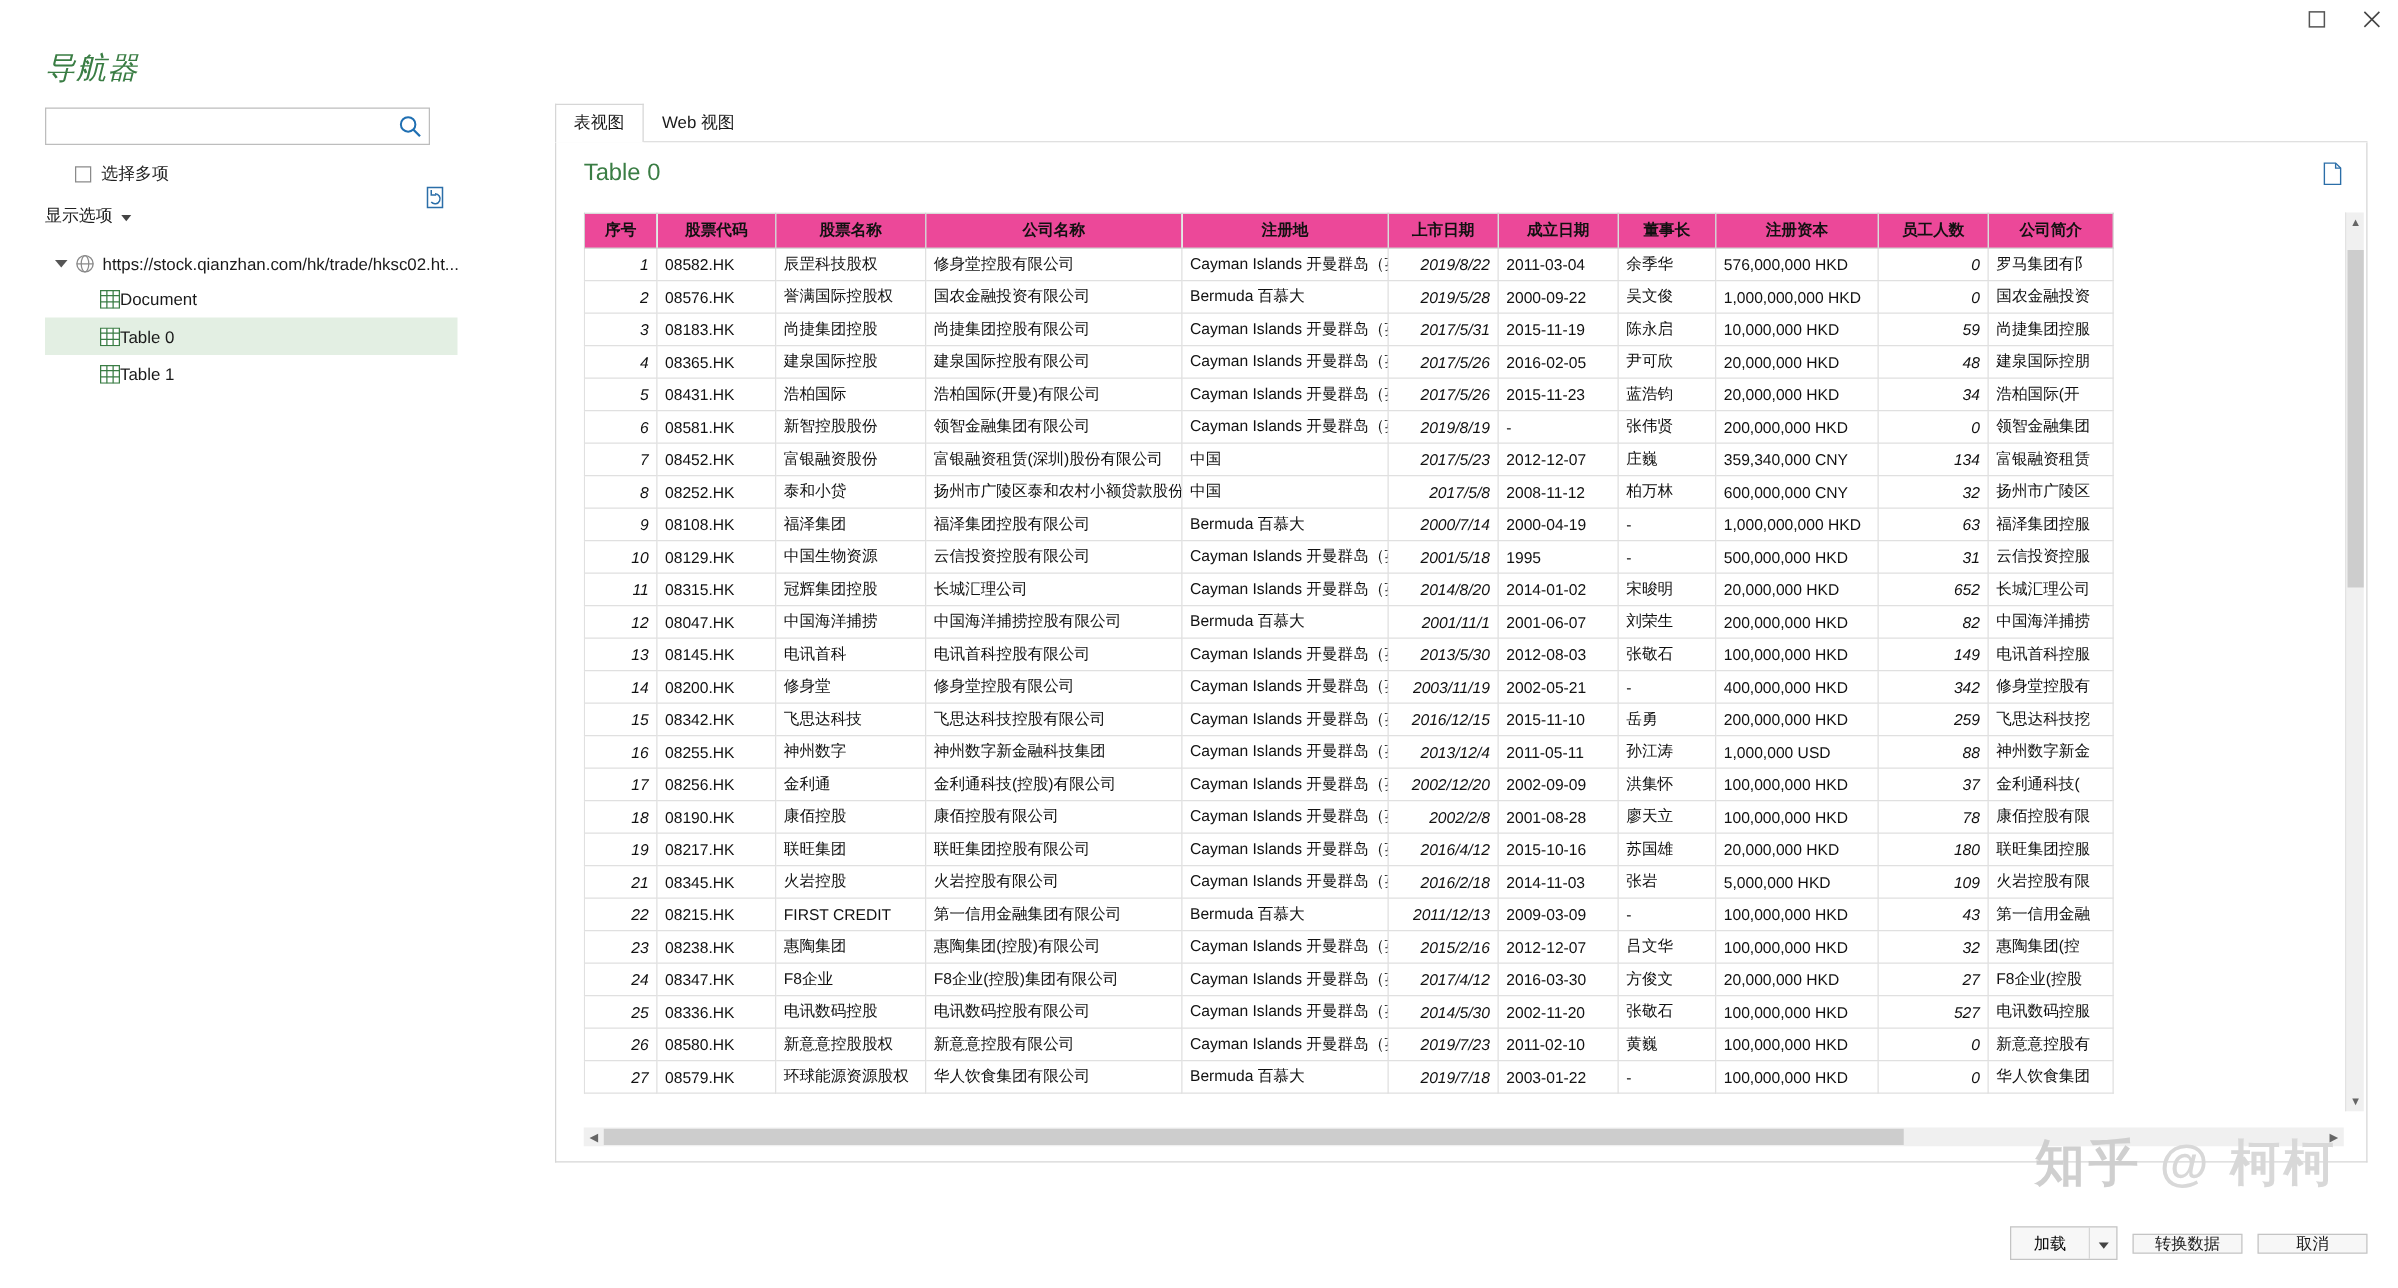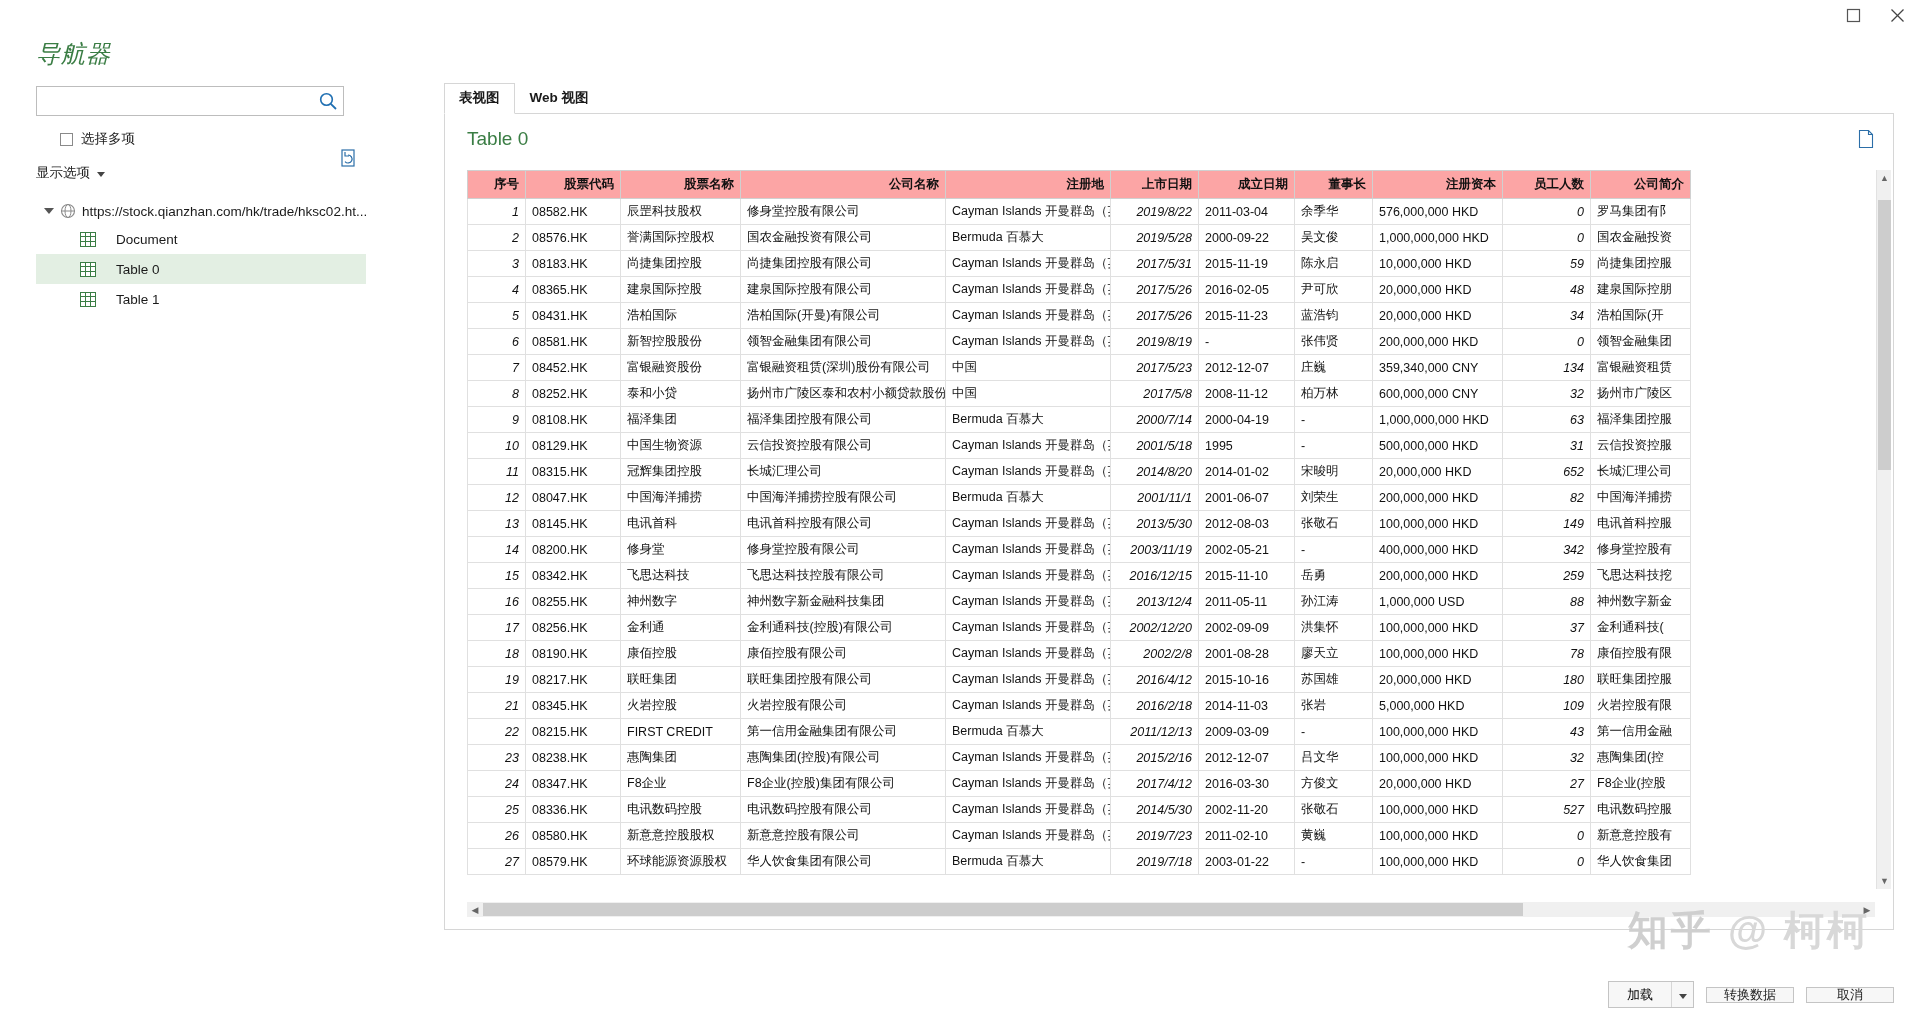--- a/index.html
+++ b/index.html
@@ -77,38 +77,38 @@
   .tree-root {
     display: flex; align-items: center; gap: 6px;
     font-size: 13.5px; color: #1a1a1a; padding: 5px 4px 5px 8px;
   }
   .tri-down {
     width: 0; height: 0; border-left: 5px solid transparent;
     border-right: 5px solid transparent; border-top: 6px solid #555;
     display: inline-block;
   }
   .tree-child {
-    display: flex; align-items: center; gap: 20px;
+    display: flex; align-items: center; gap: 0;
     font-size: 13.5px; color: #1a1a1a;
     padding: 6px 4px 6px 44px; height: 30px;
   }
   .tree-child.selected { background: #e3efe3; }
   .grid-icon { width: 16px; height: 15px; color: #3a7d44; }
   .globe-icon { width: 16px; height: 16px; color: #7a7a7a; }
   
   .right-pane {
     position: absolute; left: 444px; top: 86px; right: 24px; bottom: 100px;
   }
   .tabs {
     display: flex; align-items: flex-end; height: 28px; gap: 0;
     border-bottom: 1px solid #d6d6d6;
   }
   .tab {
     font-size: 13.5px; color: #1a1a1a; padding: 5px 14px 6px 14px;
-    border: 1px solid transparent; position: relative; top: 1px; font-weight: bold;
+    border: 1px solid transparent; position: relative; top: 1px;
   }
   .tab.active {
     background: #fff; border: 1px solid #d6d6d6; border-bottom-color: #fff;
   }
   .panel {
     position: absolute; left: 0; right: 0; top: 28px; bottom: 0;
     border: 1px solid #d6d6d6; border-top: none; background: #fff;
   }
   .panel-head {
     display: flex; align-items: center; justify-content: space-between;
@@ -118,22 +118,22 @@
   .page-icon { width: 18px; height: 20px; color: #2b6ea8; }
   .table-wrap {
     position: absolute; left: 22px; right: 18px; top: 56px; bottom: 40px;
     overflow: hidden;
   }
   table.data {
     border-collapse: collapse; table-layout: fixed; width: 1180px;
     font-size: 12.5px; color: #111;
   }
   table.data th {
-    background: #fca5a5; border: 1px solid #d0d0d0; font-weight: bold;
-    text-align: right; padding: 5px 6px; height: 26px; white-space: nowrap;
+    background: #ec4899; border: 1px solid #d0d0d0; font-weight: bold;
+    text-align: center; padding: 5px 6px; height: 26px; white-space: nowrap;
     overflow: hidden;
   }
   table.data td {
     border: 1px solid #e0e0e0; padding: 4px 6px; height: 21.5px;
     white-space: nowrap; overflow: hidden; background: #fff;
   }
   td.num { text-align: right; font-style: italic; }
   .col0 { width: 58px; } .col1 { width: 95px; } .col2 { width: 120px; }
   .col3 { width: 205px; } .col4 { width: 165px; } .col5 { width: 88px; }
   .col6 { width: 96px; } .col7 { width: 78px; } .col8 { width: 130px; }

